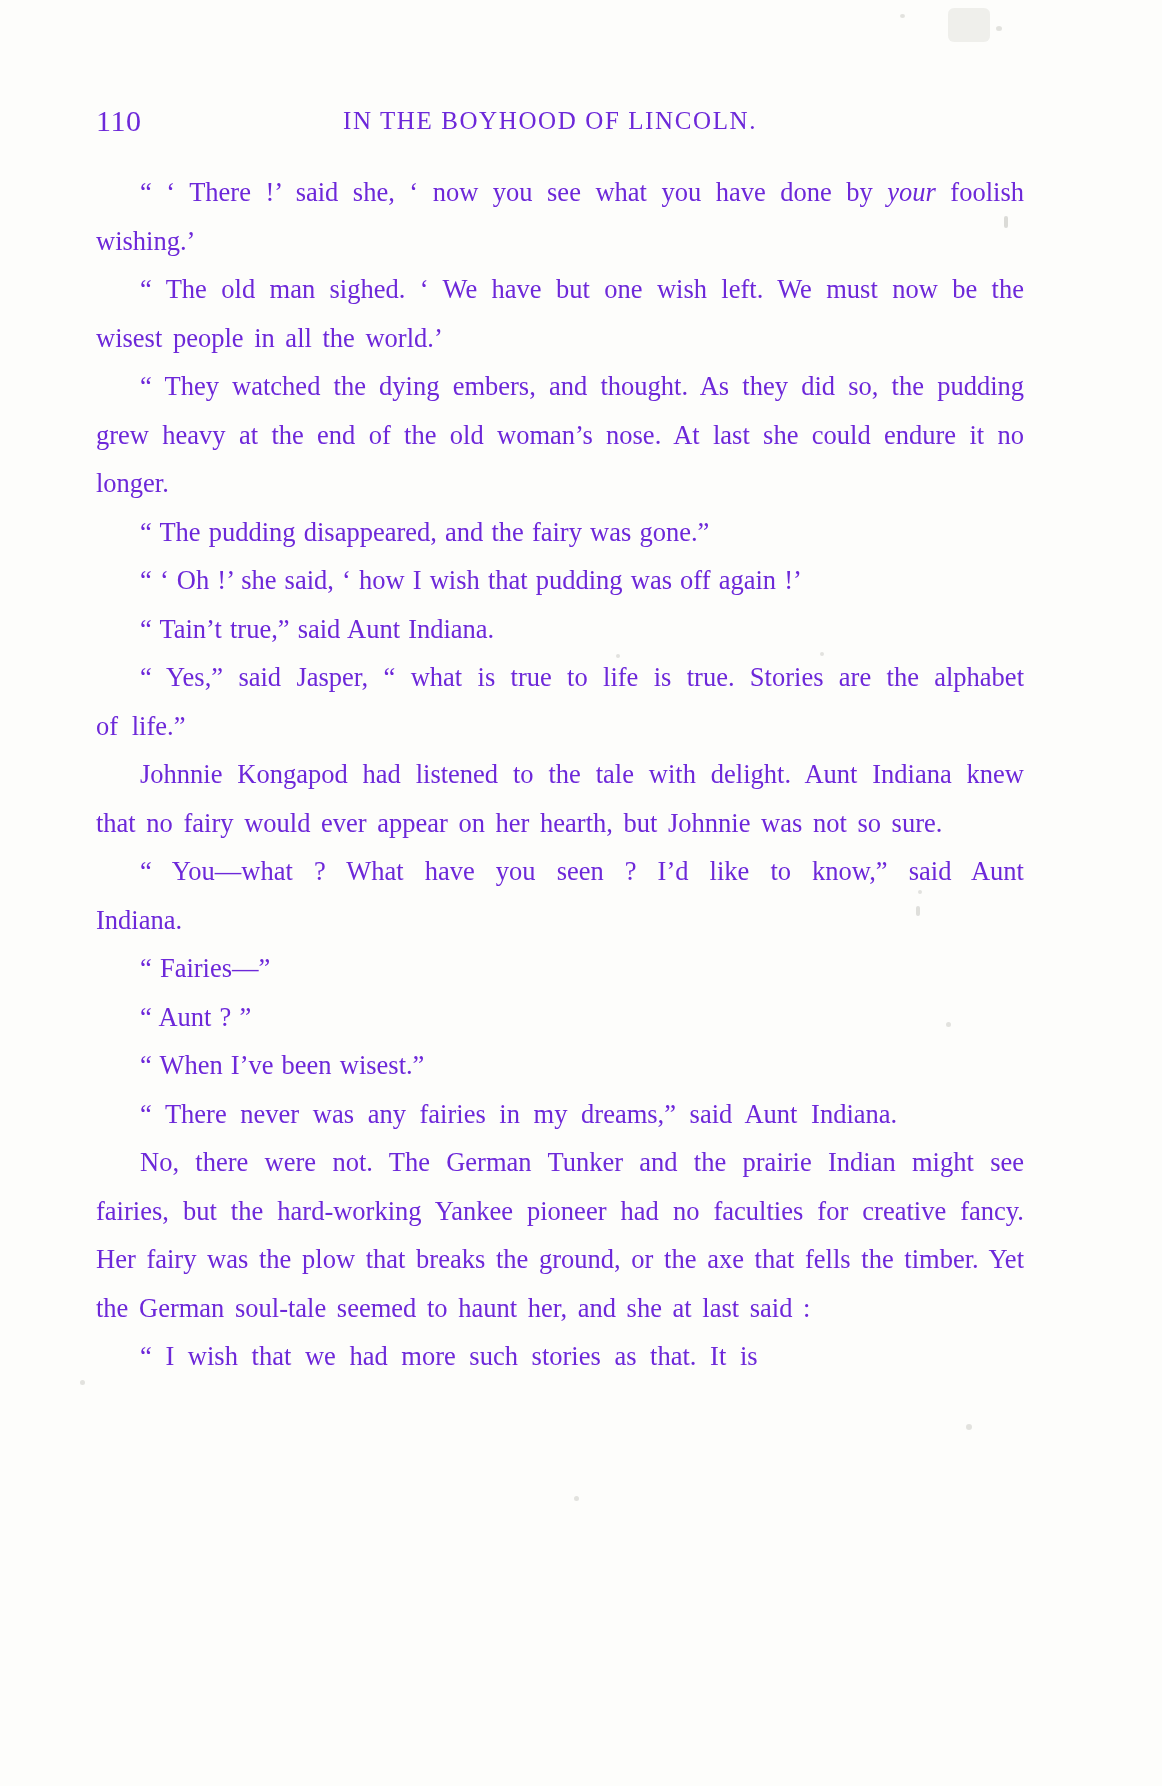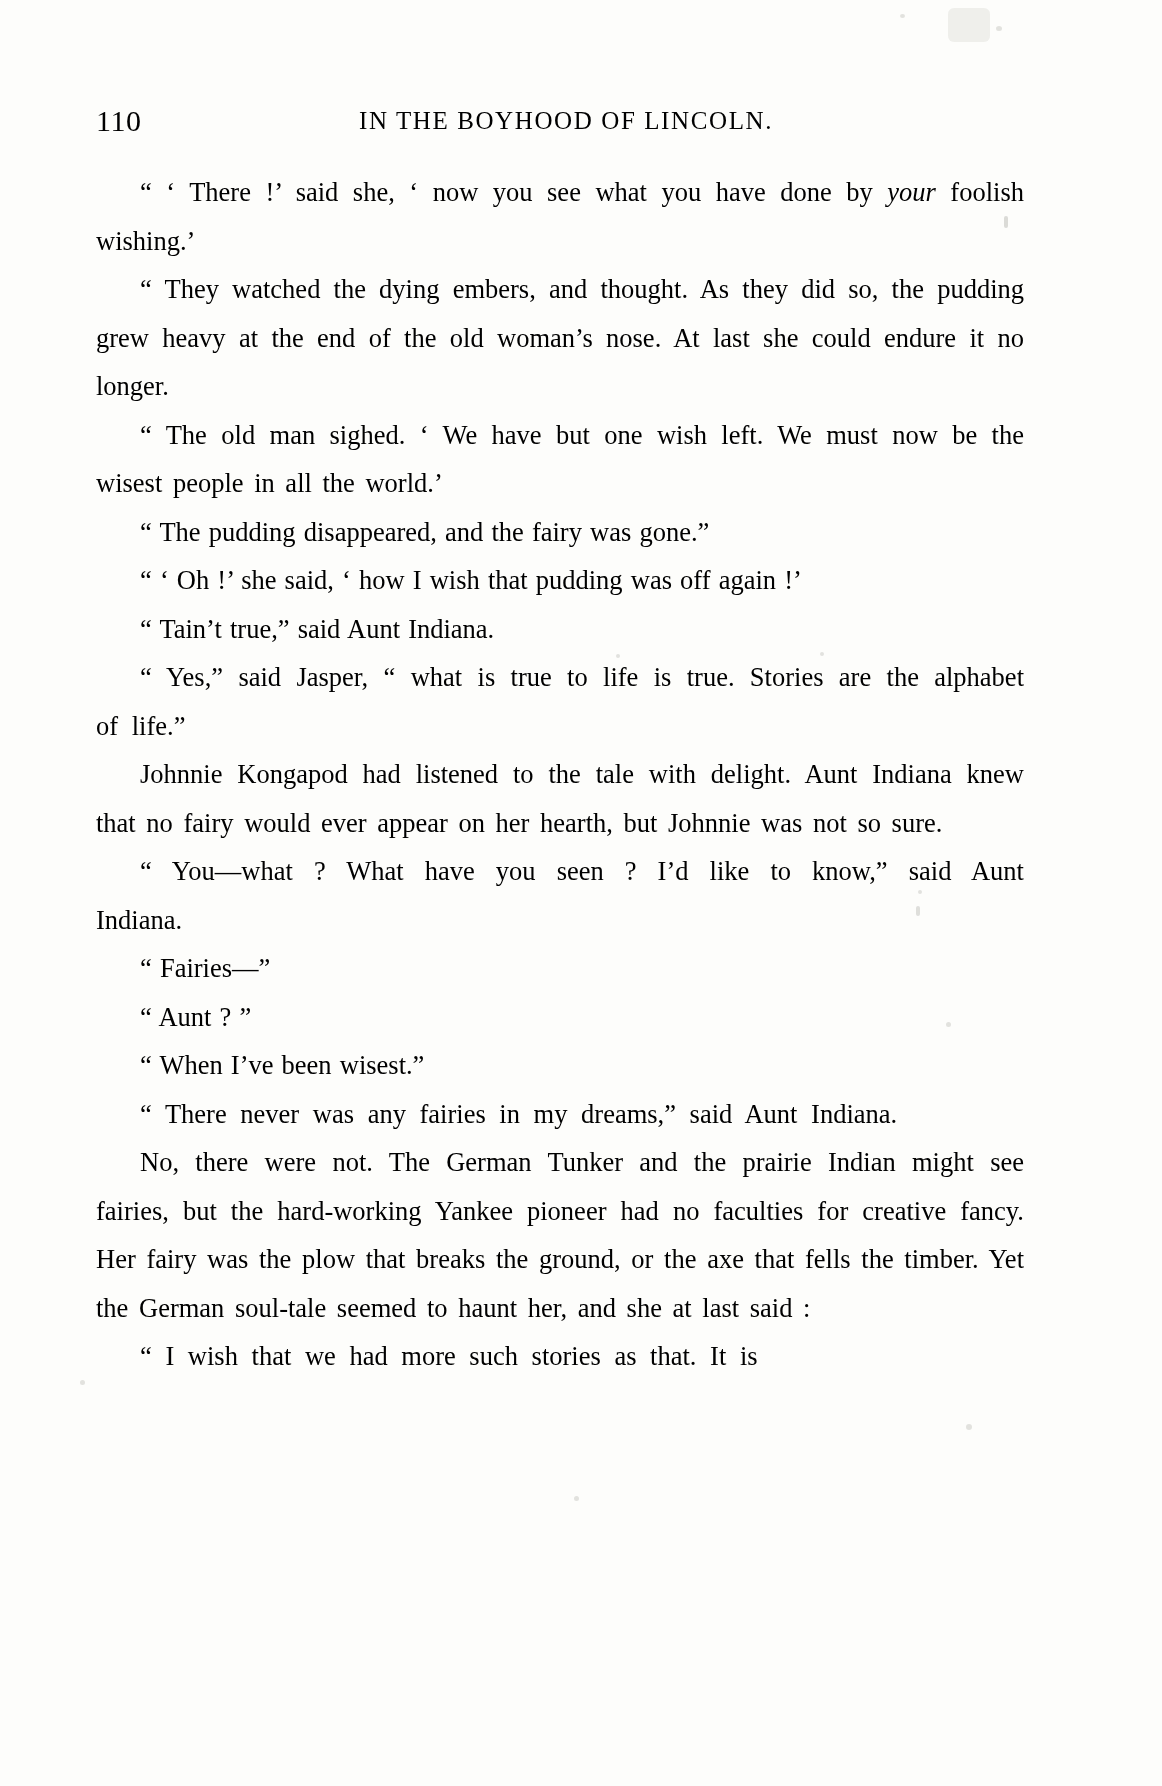--- a/index.html
+++ b/index.html
@@ -7,21 +7,21 @@
     padding: 0;
     background: #ffffff;
   }
   .page {
     position: relative;
     width: 1162px;
     height: 1786px;
     background: #fdfdfb;
     overflow: hidden;
     font-family: "Liberation Serif", serif;
-    color: #000000;
+    color: #6d28d9;
   }
   
   .scan-speck {
     position: absolute;
     background: #d8d8d4;
     border-radius: 50%;
     opacity: .75;
   }
   .sp1 { left: 900px;  top: 14px;  width: 5px;  height: 4px; }
   .sp2 { left: 948px;  top: 8px;   width: 42px; height: 34px; background: #e9e9e5; border-radius: 6px; }
@@ -45,21 +45,21 @@
   }
   .folio {
     position: absolute;
     left: 0;
     top: 0;
     font-size: 30px;
     letter-spacing: .5px;
   }
   .running-head {
     position: absolute;
-    left: 100px;
+    left: 84px;
     top: 3px;
     width: 740px;
     text-align: center;
     font-size: 25px;
     letter-spacing: 1.6px;
   }
   .body-text {
     position: absolute;
     left: 96px;
     top: 168px;
@@ -101,23 +101,23 @@
 
   <div class="header">
     <div class="folio">110</div>
     <div class="running-head">IN THE BOYHOOD OF LINCOLN.</div>
   </div>
 
   <div class="body-text">
 
     <p class="p-wide"><span>“ ‘ There !’ said she, ‘ now you see what you have done by </span><em class="italic">your</em><span> foolish wishing.’</span></p>
 
+    <p class="p-wide">“ The old man sighed.  ‘ We have but one wish left.   We must now be the wisest people in all the world.’</p>
+
     <p class="p-wide">“ They watched the dying embers, and thought.   As they did so, the pudding grew heavy at the end of the old woman’s nose.   At last she could endure it no longer.</p>
-
-    <p class="p-wide">“ The old man sighed.  ‘ We have but one wish left.   We must now be the wisest people in all the world.’</p>
 
     <p class="short p-narrow">“ The pudding disappeared, and the fairy was gone.”</p>
 
     <p class="short p-narrow">“ ‘ Oh !’ she said, ‘ how I wish that pudding was off again !’</p>
 
     <p class="short p-narrow">“ Tain’t true,” said Aunt Indiana.</p>
 
     <p class="p-xwide">“ Yes,” said Jasper, “ what is true to life is true.   Stories are the alphabet of life.”</p>
 
     <p class="p-wide">Johnnie Kongapod had listened to the tale with delight. Aunt Indiana knew that no fairy would ever appear on her hearth, but Johnnie was not so sure.</p>

